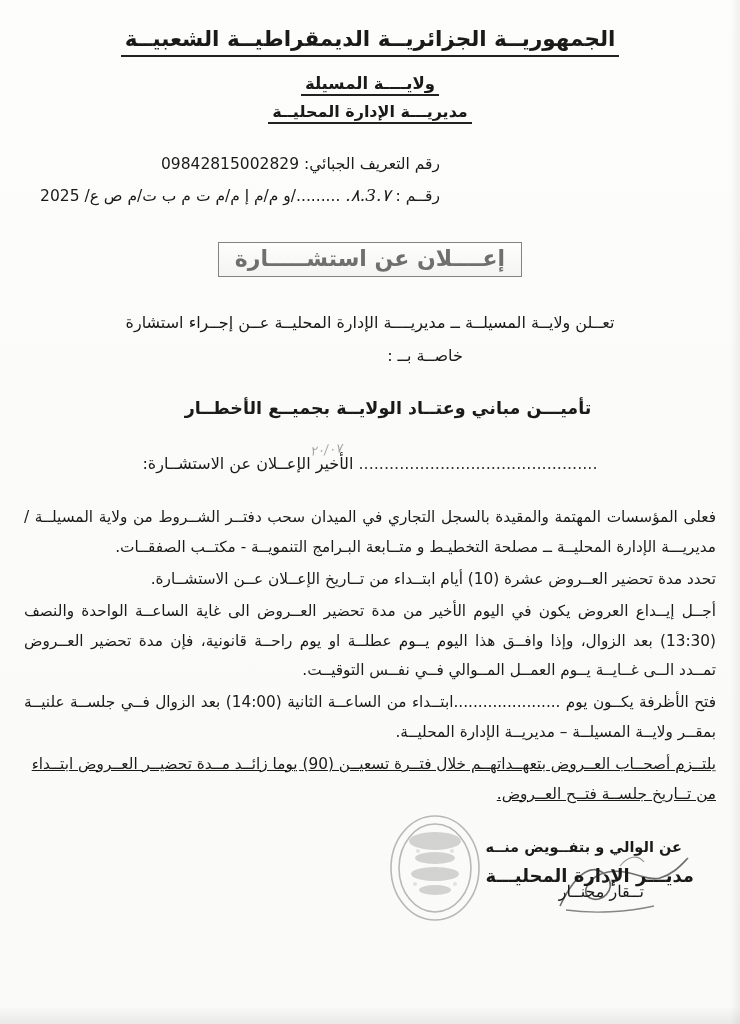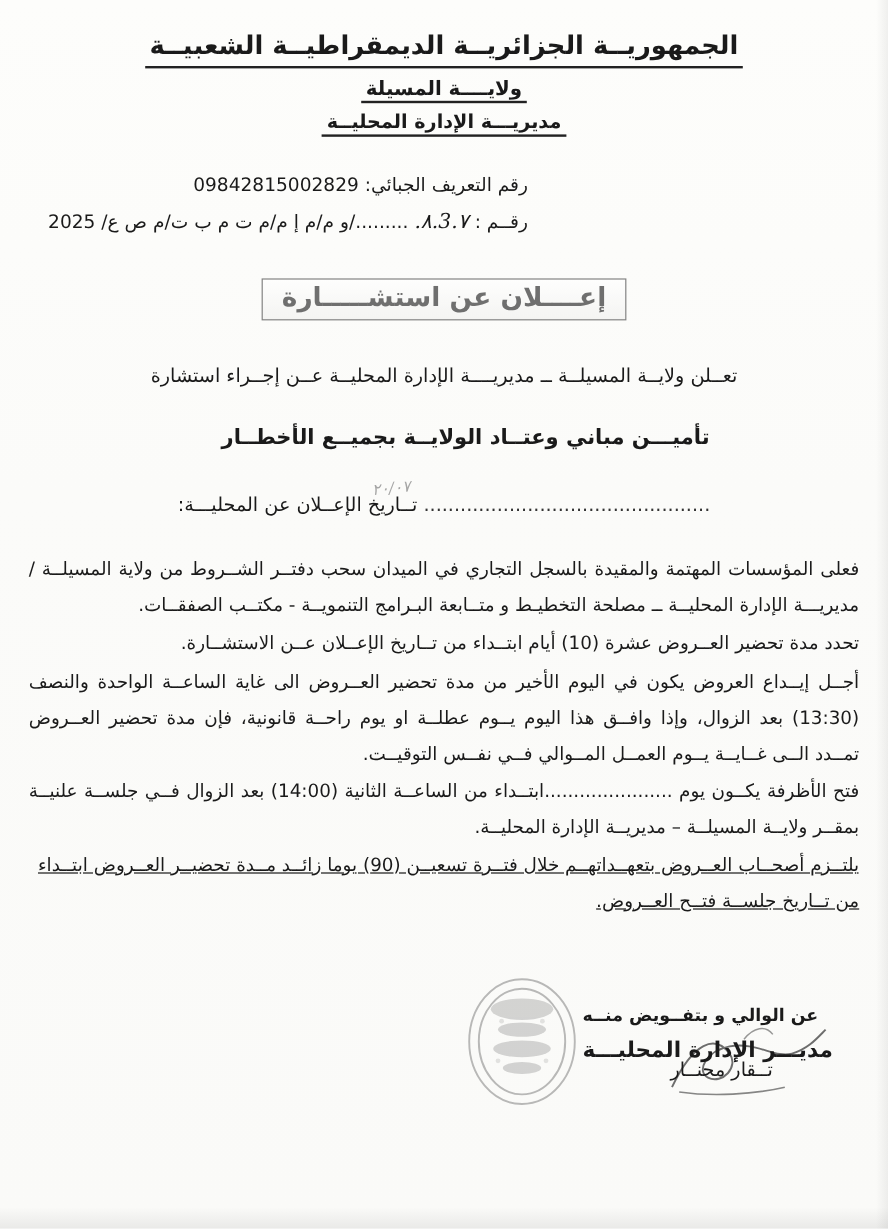--- a/index.html
+++ b/index.html
@@ -46,21 +46,21 @@
   .hdr-line1 {
     font-size: 21.5px;
     font-weight: 700;
     letter-spacing: 0px;
     display: inline-block;
     border-bottom: 2px solid #222;
     padding: 0 4px 2px 4px;
     line-height: 1.25;
   }
   .hdr-line2 {
-    margin-top: 7px;
+    margin-top: 17px;
     font-size: 16.5px;
     font-weight: 700;
     display: inline-block;
     border-bottom: 2px solid #222;
     padding: 0 4px 1px 4px;
   }
   .hdr-line3 {
     margin-top: 6px;
     font-size: 16px;
     font-weight: 700;
@@ -242,28 +242,29 @@
       <span>........./و م/م إ م/م ت م ب ت/م ص ع/ 2025</span>
     </div>
   </div>
 
   <div class="title-wrap">
     <span class="title-banner">إعــــلان عن استشـــــارة</span>
   </div>
 
   <div class="intro">
     <span class="l1">تعــلن ولايــة المسيلــة ــ مديريــــة الإدارة المحليــة عــن إجــراء استشارة</span>
+    <span class="l2">خاصــة بــ :</span>
   </div>
 
   <div class="subject">تأميـــن مباني وعتــاد الولايــة بجميــع الأخطــار</div>
 
   <div class="date-line">
     <span class="scribble">٢٠/٠٧</span>
     <span class="dots">...............................................</span>
-    <span>تــاريخ الإعــلان عن المحليـــة:</span>
+    <span>الأخير الإعــلان عن الاستشــارة:</span>
   </div>
 
   <div class="body-text">
     <p>فعلى المؤسسات المهتمة والمقيدة بالسجل التجاري في الميدان سحب دفتــر الشــروط من ولاية المسيلــة / مديريـــة الإدارة المحليــة ــ مصلحة التخطيـط و متــابعة البـرامج التنمويــة - مكتــب الصفقــات.</p>
     <p>تحدد مدة تحضير العــروض عشرة (10) أيام ابتــداء من تــاريخ الإعــلان عــن الاستشــارة.</p>
     <p>أجــل إيــداع العروض يكون في اليوم الأخير من مدة تحضير العــروض الى غاية الساعــة الواحدة والنصف (13:30) بعد الزوال، وإذا وافــق هذا اليوم يــوم عطلــة او يوم راحــة قانونية، فإن مدة تحضير العــروض تمــدد الــى غــايــة يــوم العمــل المــوالي فــي نفــس التوقيــت.</p>
     <p>فتح الأظرفة يكــون يوم ......................ابتــداء من الساعــة الثانية (14:00) بعد الزوال فــي جلســة علنيــة بمقــر ولايــة المسيلــة – مديريــة الإدارة المحليــة.</p>
     <p class="last-center">يلتــزم أصحــاب العــروض بتعهــداتهــم خلال فتــرة تسعيــن (90) يوما زائــد مــدة تحضيــر العــروض ابتــداء من تــاريخ جلســة فتــح العــروض.</p>
   </div>
 

